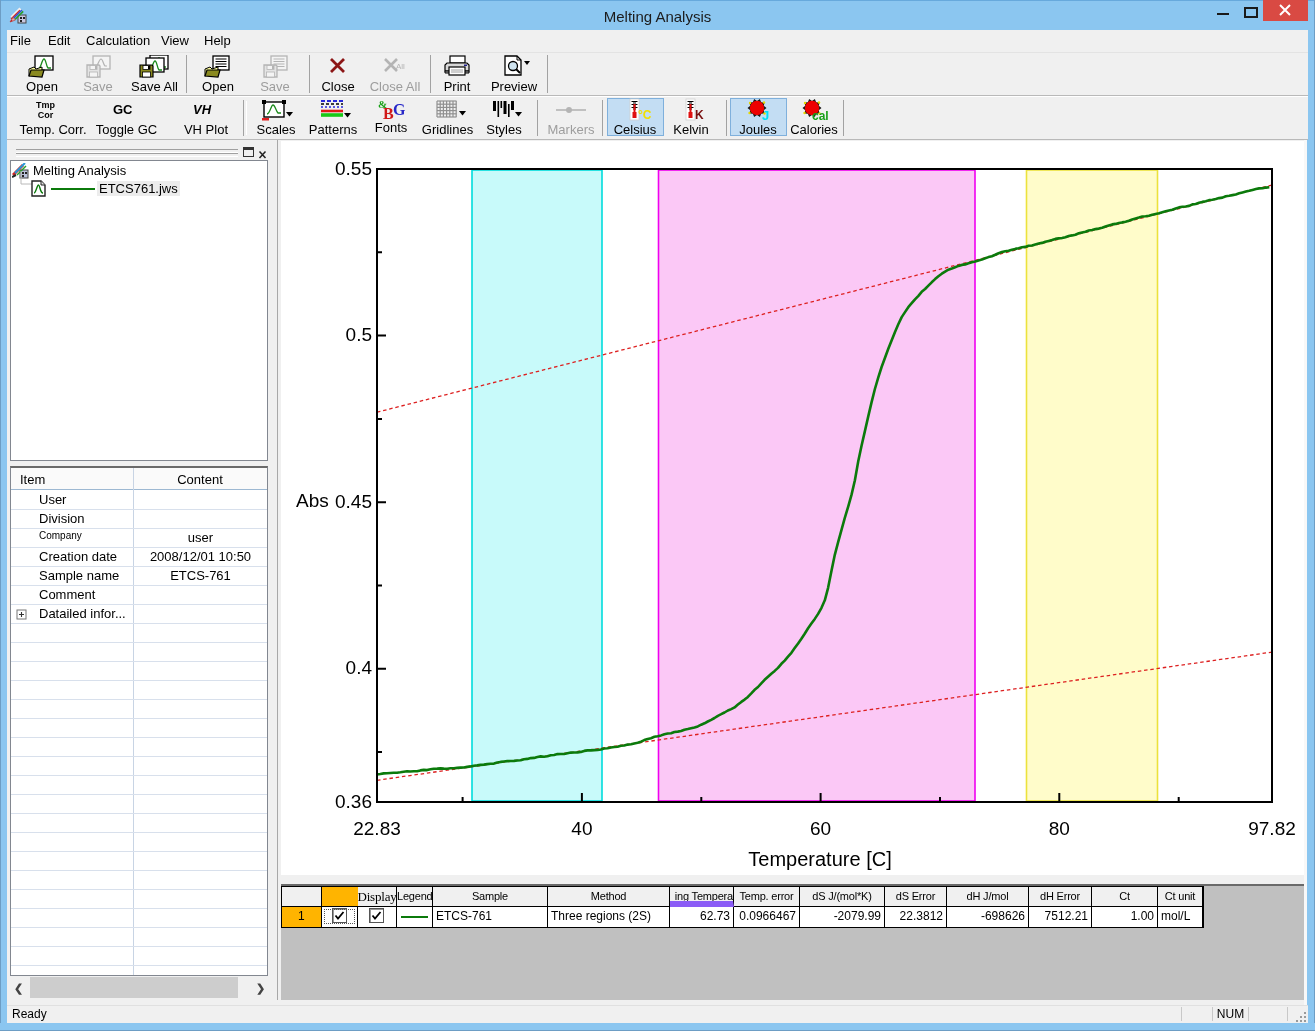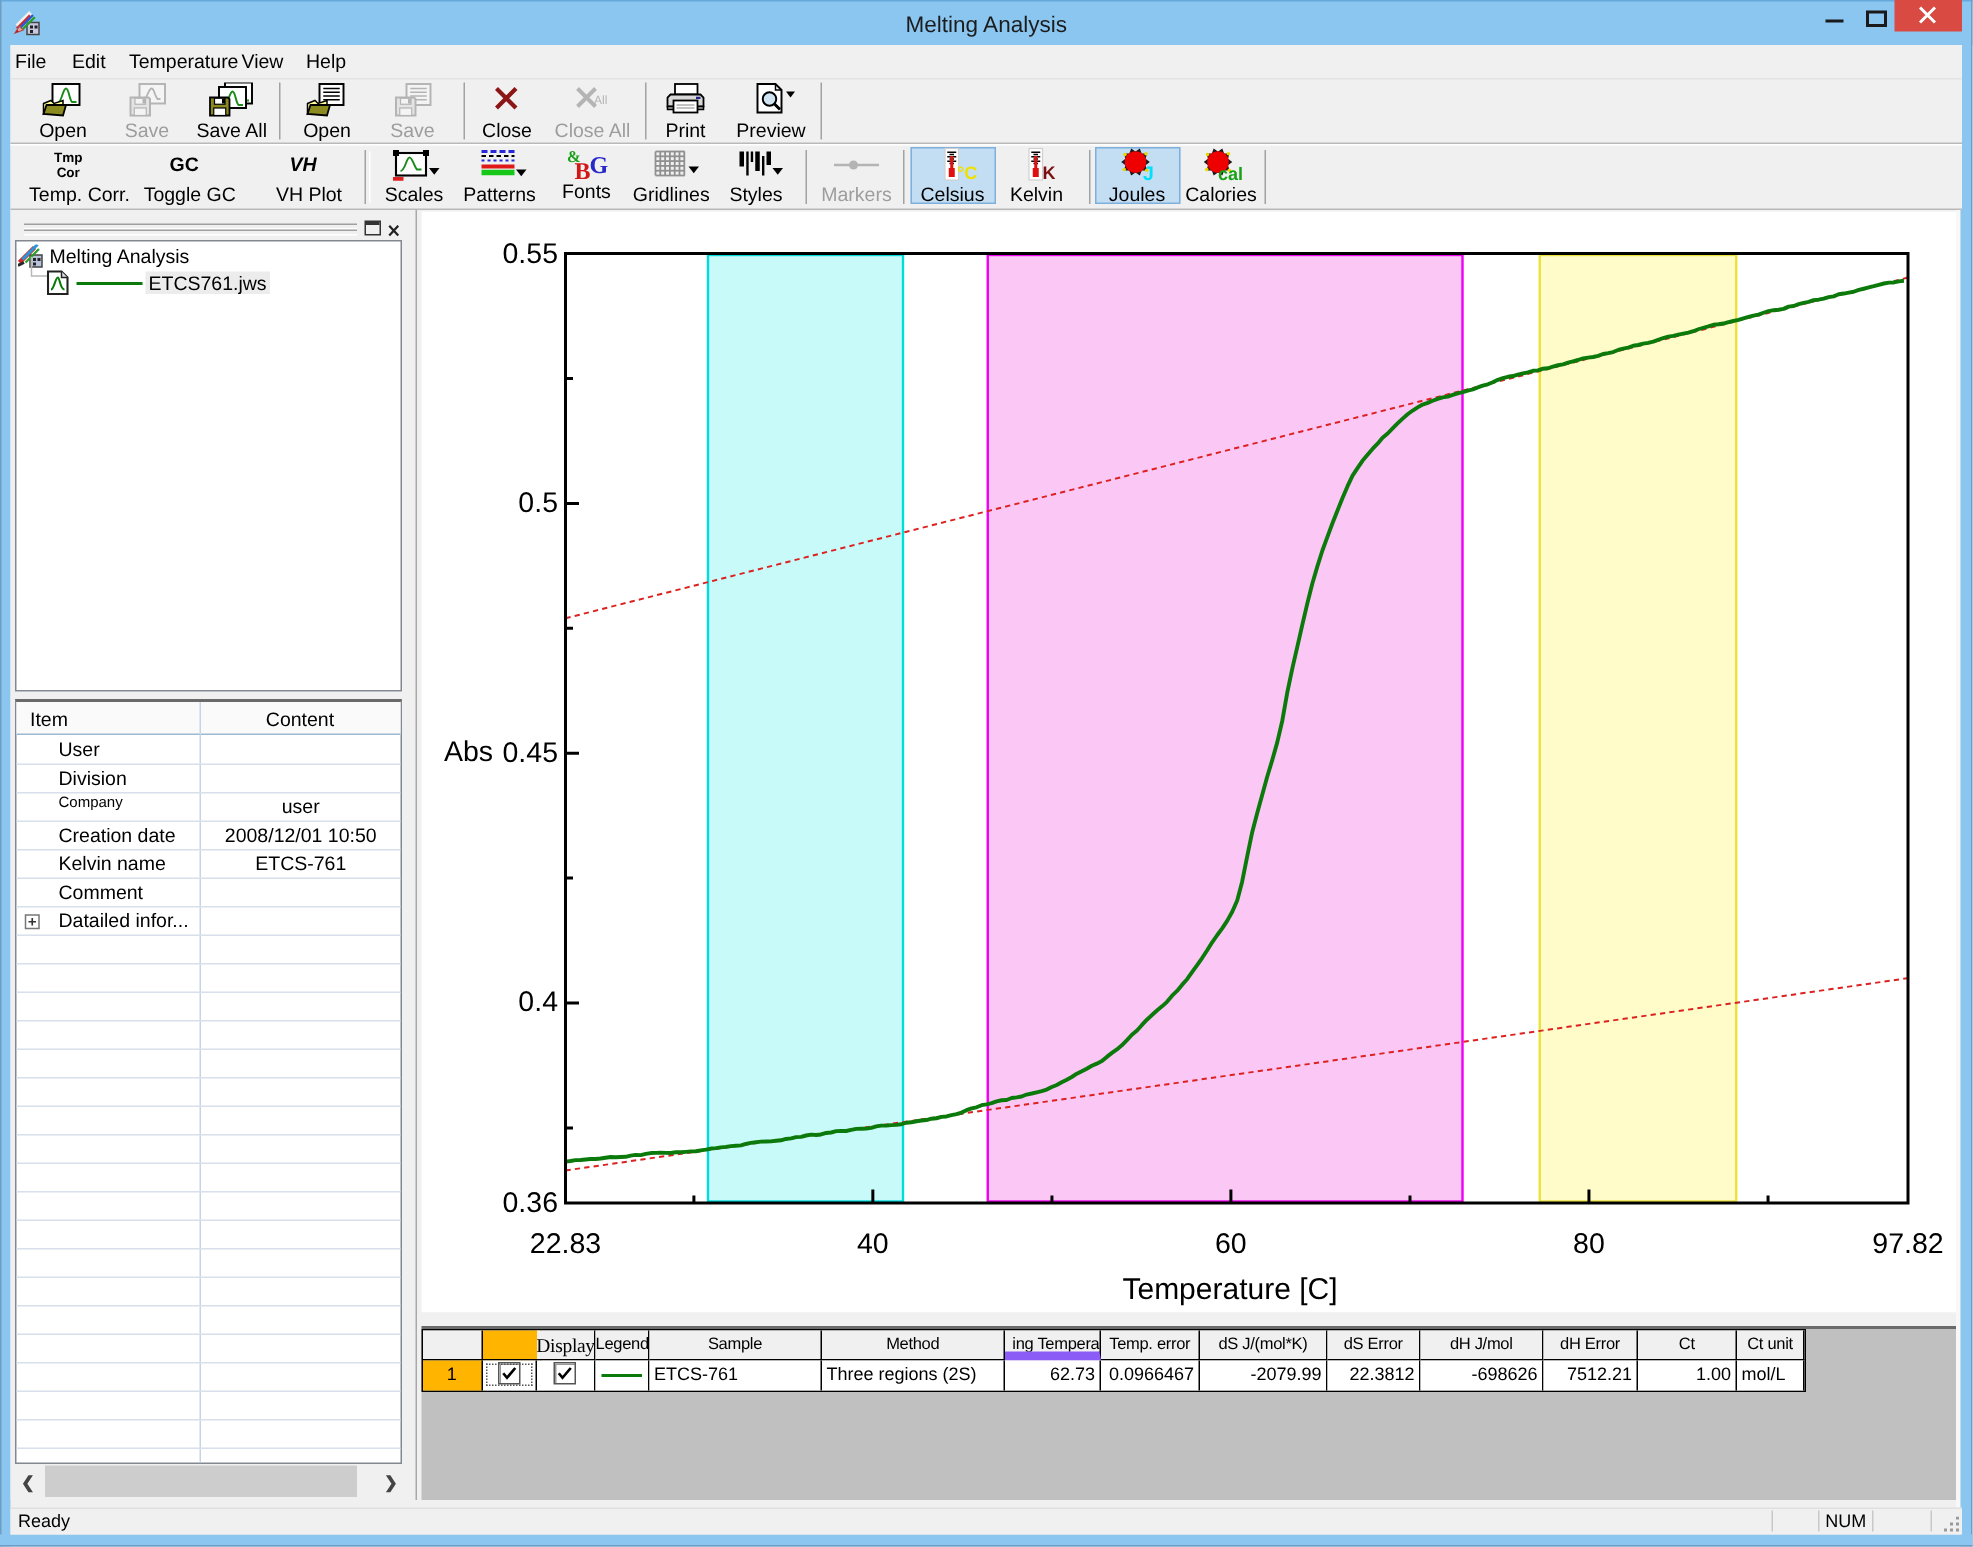--- a/index.html
+++ b/index.html
@@ -42,21 +42,21 @@
 <div class="a" style="left:1244px;top:7px;width:10px;height:7px;border:2px solid #1a1a1a;"></div>
 <div class="a" style="left:1263px;top:0;width:45px;height:21px;background:#d94a43;"></div>
 <div class="a" style="left:1263px;top:0;width:45px;height:21px;">
 <svg width="45" height="21">
       <path d="M17,5 L27,15 M27,5 L17,15" stroke="#fff" stroke-width="2"></path>
     </svg></div>
 
 <div class="a" style="left:7px;top:30px;width:1301px;height:22px;background:#f0f0f0;"></div>
 <div class="a lbl" style="left:10px;top:33px;">File</div>
 <div class="a lbl" style="left:48px;top:33px;">Edit</div>
-<div class="a lbl" style="left:86px;top:33px;">Temperature</div>
+<div class="a lbl" style="left:86px;top:33px;">Calculation</div>
 <div class="a lbl" style="left:161px;top:33px;">View</div>
 <div class="a lbl" style="left:204px;top:33px;">Help</div>
 
 <div class="a" style="left:7px;top:52px;width:1301px;height:44px;background:#f0f0f0;border-top:1px solid #e3e3e3;border-bottom:1px solid #b9b9b9;box-sizing:border-box;"></div>
 <div id="tb1icons">
     <svg class="a" style="left:28px;top:55px;" width="30" height="24">
       <g transform="translate(7,1)">
         <rect x="0" y="0" width="18" height="14" fill="#fff" stroke="#000" stroke-width="1.3"></rect>
         <g transform="translate(1,0)">
           <path d="M3,12 C5,12 6,3 8,3 C10,3 10,10 12,12 L15,12" stroke="#1a8a1a" stroke-width="1.3" fill="none"></path>
@@ -347,21 +347,21 @@
       <div class="a" style="left:11px;top:908px;width:256px;height:1px;background:#d8e0ec;"></div>
       <div class="a" style="left:11px;top:927px;width:256px;height:1px;background:#d8e0ec;"></div>
       <div class="a" style="left:11px;top:946px;width:256px;height:1px;background:#d8e0ec;"></div>
       <div class="a" style="left:11px;top:965px;width:256px;height:1px;background:#d8e0ec;"></div>
       <div class="a" style="left:39px;top:492px;font-size:13px;white-space:nowrap;">User</div>
       <div class="a" style="left:39px;top:511px;font-size:13px;white-space:nowrap;">Division</div>
       <div class="a" style="left:39px;top:530px;font-size:10px;white-space:nowrap;">Company</div>
       <div class="a" style="left:134px;top:530px;width:133px;text-align:center;font-size:13px;white-space:nowrap;">user</div>
       <div class="a" style="left:39px;top:549px;font-size:13px;white-space:nowrap;">Creation date</div>
       <div class="a" style="left:134px;top:549px;width:133px;text-align:center;font-size:13px;white-space:nowrap;">2008/12/01 10:50</div>
-      <div class="a" style="left:39px;top:568px;font-size:13px;white-space:nowrap;">Kelvin name</div>
+      <div class="a" style="left:39px;top:568px;font-size:13px;white-space:nowrap;">Sample name</div>
       <div class="a" style="left:134px;top:568px;width:133px;text-align:center;font-size:13px;white-space:nowrap;">ETCS-761</div>
       <div class="a" style="left:39px;top:587px;font-size:13px;white-space:nowrap;">Comment</div>
       <div class="a" style="left:39px;top:606px;font-size:13px;white-space:nowrap;">Datailed infor...</div>
       <svg class="a" style="left:16px;top:609px;" width="11" height="11">
         <rect x="1" y="1" width="9" height="9" fill="#fff" stroke="#777"></rect>
         <path d="M3,5.5 H8 M5.5,3 V8" stroke="#333" stroke-width="1.1"></path>
       </svg>
     </div>
 </div>
 

